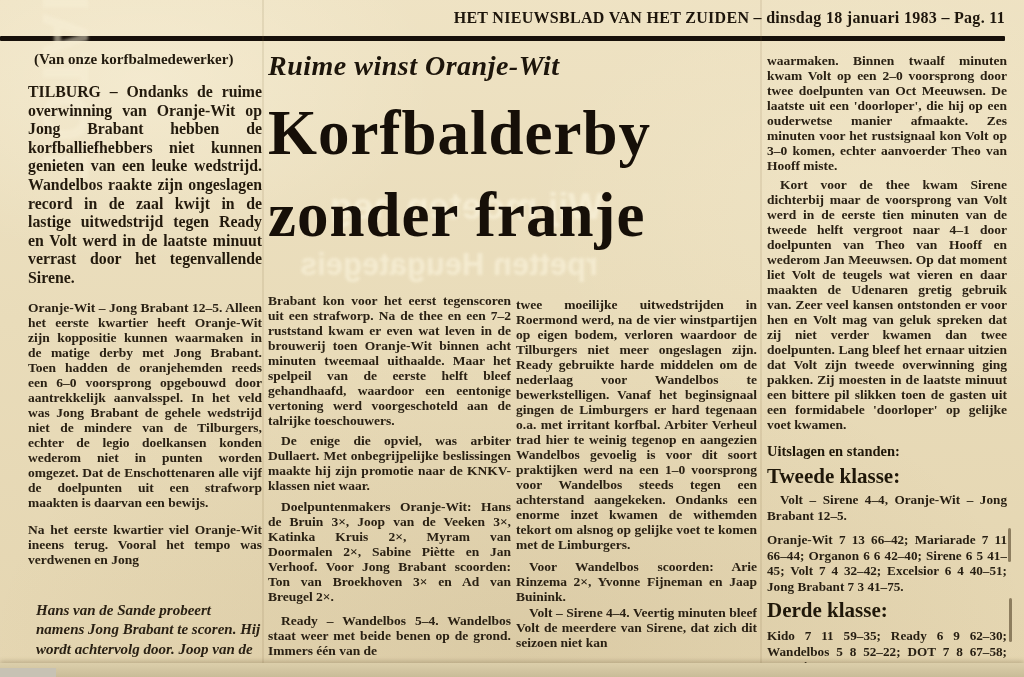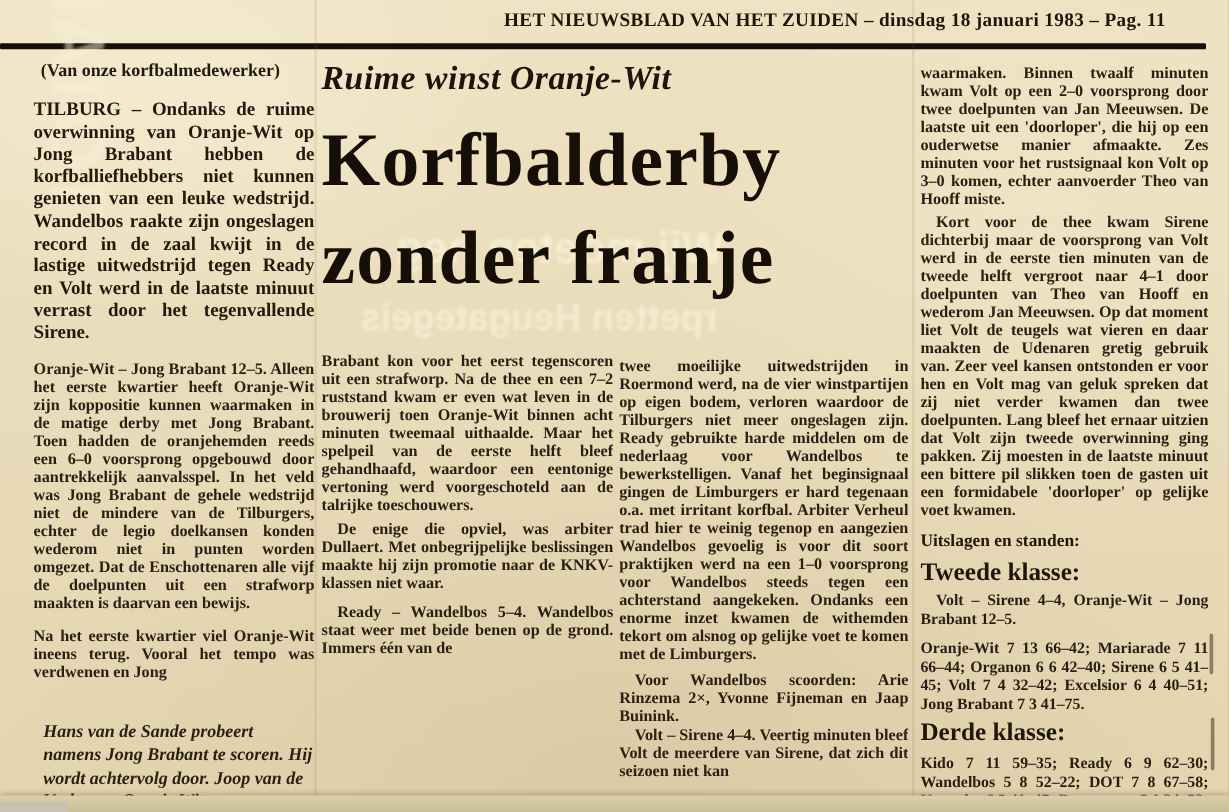--- a/index.html
+++ b/index.html
@@ -10,21 +10,21 @@
     font-family:"Liberation Serif", serif;
     background:
       radial-gradient(ellipse 420px 260px at 14% 12%, rgba(255,250,232,0.35), rgba(255,250,232,0) 70%),
       radial-gradient(ellipse 500px 320px at 85% 30%, rgba(255,248,224,0.18), rgba(255,248,224,0) 70%),
       radial-gradient(ellipse 700px 400px at 50% 95%, rgba(130,105,60,0.10), rgba(130,105,60,0) 75%),
       linear-gradient(178deg,#efe3c4 0%, #e9dcba 45%, #e4d5b0 100%);
   }
   
   .masthead{
     position:absolute;top:9px;left:420px;width:585px;
-    font-weight:bold;font-size:16px;letter-spacing:0.3px;
+    text-align:right;font-weight:bold;font-size:16px;letter-spacing:0.3px;
     color:#1e160c;white-space:nowrap;
   }
   .top-rule{
     position:absolute;top:36px;left:0;width:1005px;height:5px;
     background:#17100a;border-radius:1px;
   }
   
   .ghost{
     position:absolute;font-family:"Liberation Sans",sans-serif;font-weight:bold;
     color:#f7efd6;filter:blur(1.5px);pointer-events:none;white-space:nowrap;z-index:1;
@@ -100,31 +100,32 @@
     <p class="credit">(Van onze korfbalmedewerker)</p>
     <p class="intro">TILBURG – Ondanks de ruime overwinning van Oranje-Wit op Jong Brabant hebben de korfballiefhebbers niet kunnen genieten van een leuke wedstrijd. Wandelbos raakte zijn ongeslagen record in de zaal kwijt in de lastige uitwedstrijd tegen Ready en Volt werd in de laatste minuut verrast door het tegenvallende Sirene.</p>
     <p class="body-text mt"><span class="lead-in">Oranje-Wit – Jong Brabant 12–5.</span> <span>Alleen het eerste kwartier heeft Oranje-Wit zijn koppositie kunnen waarmaken in de matige derby met Jong Brabant. Toen hadden de oranjehemden reeds een 6–0 voorsprong opgebouwd door aantrekkelijk aanvalsspel. In het veld was Jong Brabant de gehele wedstrijd niet de mindere van de Tilburgers, echter de legio doelkansen konden wederom niet in punten worden omgezet. Dat de Enschottenaren alle vijf de doelpunten uit een strafworp maakten is daarvan een bewijs.</span></p>
     <p class="body-text mt" style="margin-top:16px;">Na het eerste kwartier viel Oranje-Wit ineens terug. Vooral het tempo was verdwenen en Jong</p>
     <p class="caption">Hans van de Sande probeert namens Jong Brabant te scoren. Hij wordt achtervolg door. Joop van de Veeke van Oranje Wit.</p>
   </div>
 
   <div class="col col-2">
     <p class="body-text">Brabant kon voor het eerst tegenscoren uit een strafworp. Na de thee en een 7–2 ruststand kwam er even wat leven in de brouwerij toen Oranje-Wit binnen acht minuten tweemaal uithaalde. Maar het spelpeil van de eerste helft bleef gehandhaafd, waardoor een eentonige vertoning werd voorgeschoteld aan de talrijke toeschouwers.</p>
     <p class="body-text indent" style="margin-top:5px;">De enige die opviel, was arbiter Dullaert. Met onbegrijpelijke beslissingen maakte hij zijn promotie naar de KNKV-klassen niet waar.</p>
+    <p class="body-text indent" style="margin-top:6px;">Doelpuntenmakers Oranje-Wit: Hans de Bruin 3×, Joop van de Veeken 3×, Katinka Kruis 2×, Myram van Doormalen 2×, Sabine Piètte en Jan Verhoof. Voor Jong Brabant scoorden: Ton van Broekhoven 3× en Ad van Breugel 2×.</p>
     <p class="body-text indent" style="margin-top:9px;"><span class="lead-in">Ready – Wandelbos 5–4.</span> <span>Wandelbos staat weer met beide benen op de grond. Immers één van de</span></p>
   </div>
 
   <div class="col col-3">
     <p class="body-text">twee moeilijke uitwedstrijden in Roermond werd, na de vier winstpartijen op eigen bodem, verloren waardoor de Tilburgers niet meer ongeslagen zijn. Ready gebruikte harde middelen om de nederlaag voor Wandelbos te bewerkstelligen. Vanaf het beginsignaal gingen de Limburgers er hard tegenaan o.a. met irritant korfbal. Arbiter Verheul trad hier te weinig tegenop en aangezien Wandelbos gevoelig is voor dit soort praktijken werd na een 1–0 voorsprong voor Wandelbos steeds tegen een achterstand aangekeken. Ondanks een enorme inzet kwamen de withemden tekort om alsnog op gelijke voet te komen met de Limburgers.</p>
     <p class="body-text indent" style="margin-top:7px;">Voor Wandelbos scoorden: Arie Rinzema 2×, Yvonne Fijneman en Jaap Buinink.</p>
     <p class="body-text indent" style="margin-top:1px;"><span class="lead-in">Volt – Sirene 4–4.</span> <span>Veertig minuten bleef Volt de meerdere van Sirene, dat zich dit seizoen niet kan</span></p>
   </div>
 
   <div class="col col-4">
-    <p class="body-text">waarmaken. Binnen twaalf minuten kwam Volt op een 2–0 voorsprong door twee doelpunten van Jan Meeuwsen. De laatste uit een 'doorloper', die hij op een ouderwetse manier afmaakte. Zes minuten voor het rustsignaal kon Volt op 3–0 komen, echter aanvoerder Theo van Hooff miste.</p>
+    <p class="body-text">waarmaken. Binnen twaalf minuten kwam Volt op een 2–0 voorsprong door twee doelpunten van Oct Meeuwsen. De laatste uit een 'doorloper', die hij op een ouderwetse manier afmaakte. Zes minuten voor het rustsignaal kon Volt op 3–0 komen, echter aanvoerder Theo van Hooff miste.</p>
     <p class="body-text indent" style="margin-top:4px;">Kort voor de thee kwam Sirene dichterbij maar de voorsprong van Volt werd in de eerste tien minuten van de tweede helft vergroot naar 4–1 door doelpunten van Theo van Hooff en wederom Jan Meeuwsen. Op dat moment liet Volt de teugels wat vieren en daar maakten de Udenaren gretig gebruik van. Zeer veel kansen ontstonden er voor hen en Volt mag van geluk spreken dat zij niet verder kwamen dan twee doelpunten. Lang bleef het ernaar uitzien dat Volt zijn tweede overwinning ging pakken. Zij moesten in de laatste minuut een bittere pil slikken toen de gasten uit een formidabele 'doorloper' op gelijke voet kwamen.</p>
     <p class="sect-heading">Uitslagen en standen:</p>
     <p class="class-heading">Tweede klasse:</p>
     <p class="results-line">Volt – Sirene 4–4, Oranje-Wit – Jong Brabant 12–5.</p>
     <p class="table-line">Oranje-Wit 7 13 66–42; Mariarade 7 11 66–44; Organon 6 6 42–40; Sirene 6 5 41–45; Volt 7 4 32–42; Excelsior 6 4 40–51; Jong Brabant 7 3 41–75.</p>
     <p class="class-heading">Derde klasse:</p>
     <p class="table-line">Kido 7 11 59–35; Ready 6 9 62–30; Wandelbos 5 8 52–22; DOT 7 8 67–58; Kanaries 6 5 41–47; Boemerang 5 1 34–52; RWB 6 0 22–83.</p>
   </div>
 
   <div class="edge-mark m1"></div>

